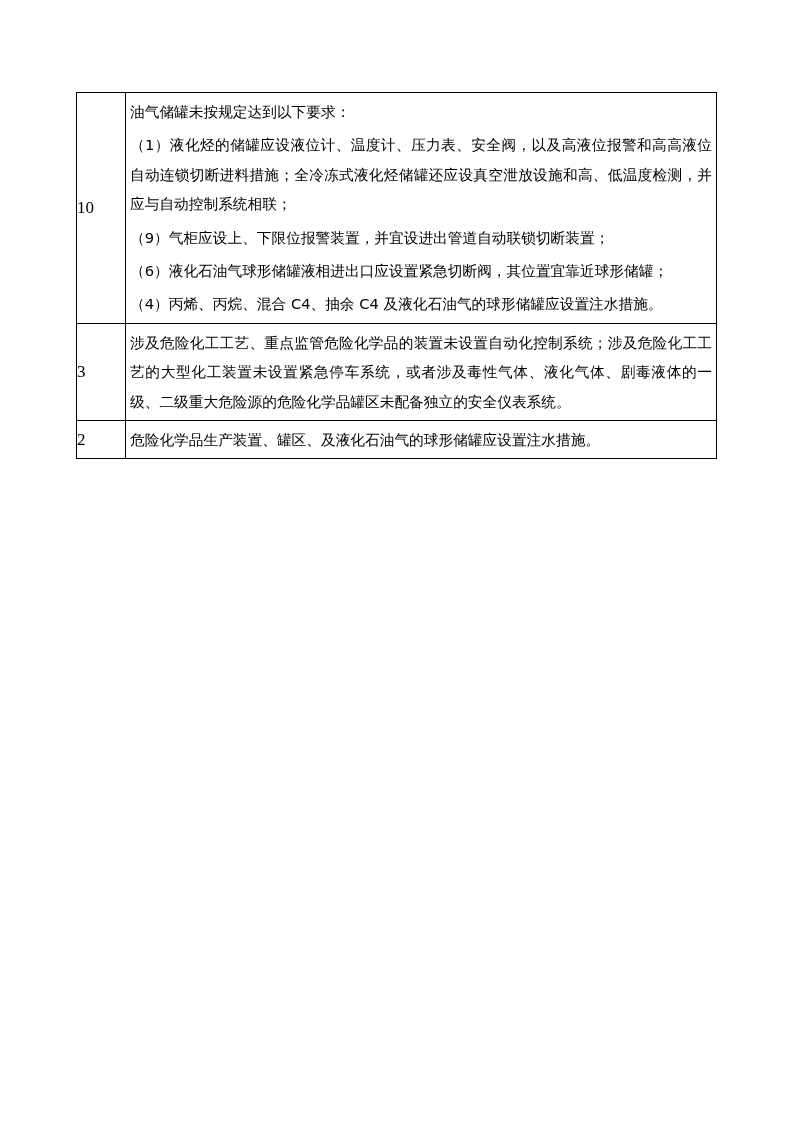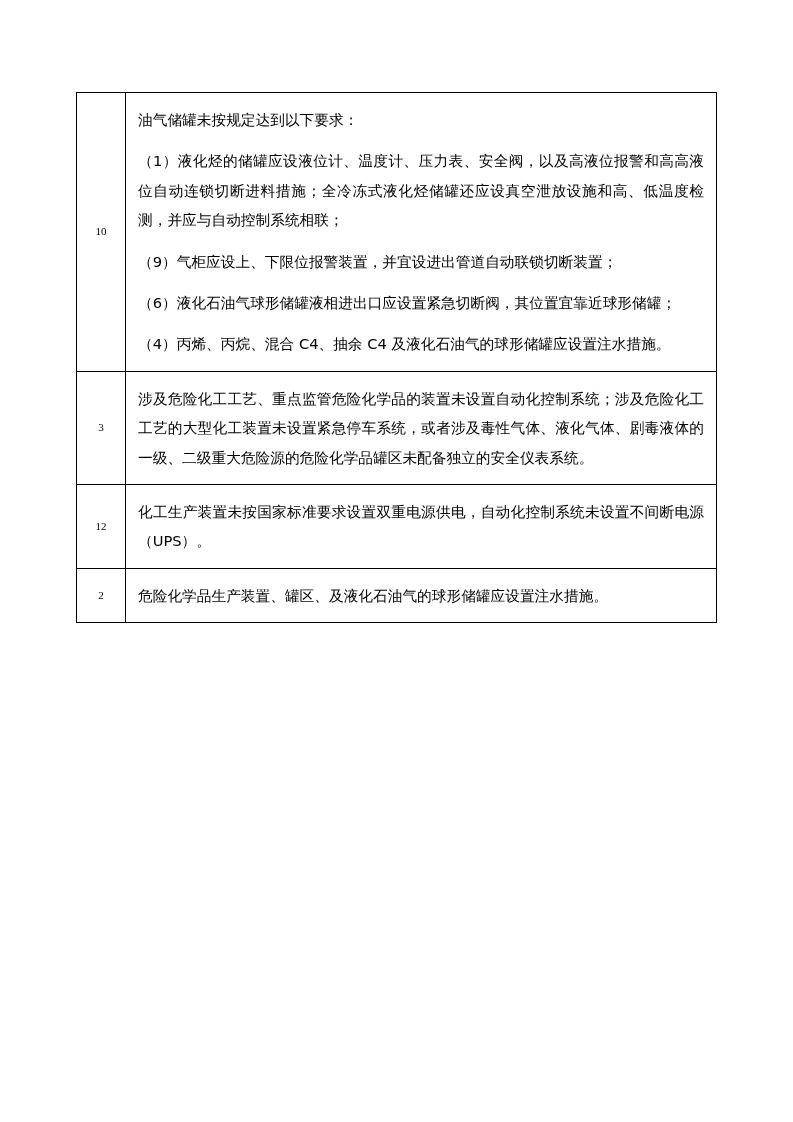--- a/index.html
+++ b/index.html
@@ -25,35 +25,34 @@
     width: 641px;
     table-layout: fixed;
   }
   table.doc-table td {
     border: 1px solid #000000;
     vertical-align: middle;
     padding: 0;
   }
   td.num-cell {
     width: 48px;
-    text-align: center;
-    font-size: 11px;
+    font-size: 17px;
     font-family: "Liberation Serif", serif;
     line-height: 1.2;
   }
   td.text-cell {
     padding: 11px 10px 11px 12px;
     font-size: 14.7px;
     line-height: 2.0;
     font-family: "DejaVu Sans", "Liberation Sans", sans-serif;
     text-align: justify;
     text-justify: inter-ideograph;
   }
   .para {
-    margin: 12px;
+    margin: 4px;
     text-indent: 0;
   }
   .para + .para {
     margin-top: 0;
   }
   .indent {
     
   }
 </style>
 </head>
@@ -74,26 +73,20 @@
         </td>
       </tr>
 
       <tr>
         <td class="num-cell">3</td>
         <td class="text-cell">
           <p class="para">涉及危险化工工艺、重点监管危险化学品的装置未设置自动化控制系统；涉及危险化工工艺的大型化工装置未设置紧急停车系统，或者涉及毒性气体、液化气体、剧毒液体的一级、二级重大危险源的危险化学品罐区未配备独立的安全仪表系统。</p>
         </td>
       </tr>
 
-      <tr>
-        <td class="num-cell">12</td>
-        <td class="text-cell">
-          <p class="para">化工生产装置未按国家标准要求设置双重电源供电，自动化控制系统未设置不间断电源（UPS）。</p>
-        </td>
-      </tr>
 
       <tr>
         <td class="num-cell">2</td>
         <td class="text-cell">
           <p class="para">危险化学品生产装置、罐区、及液化石油气的球形储罐应设置注水措施。</p>
         </td>
       </tr>
 
 
 

